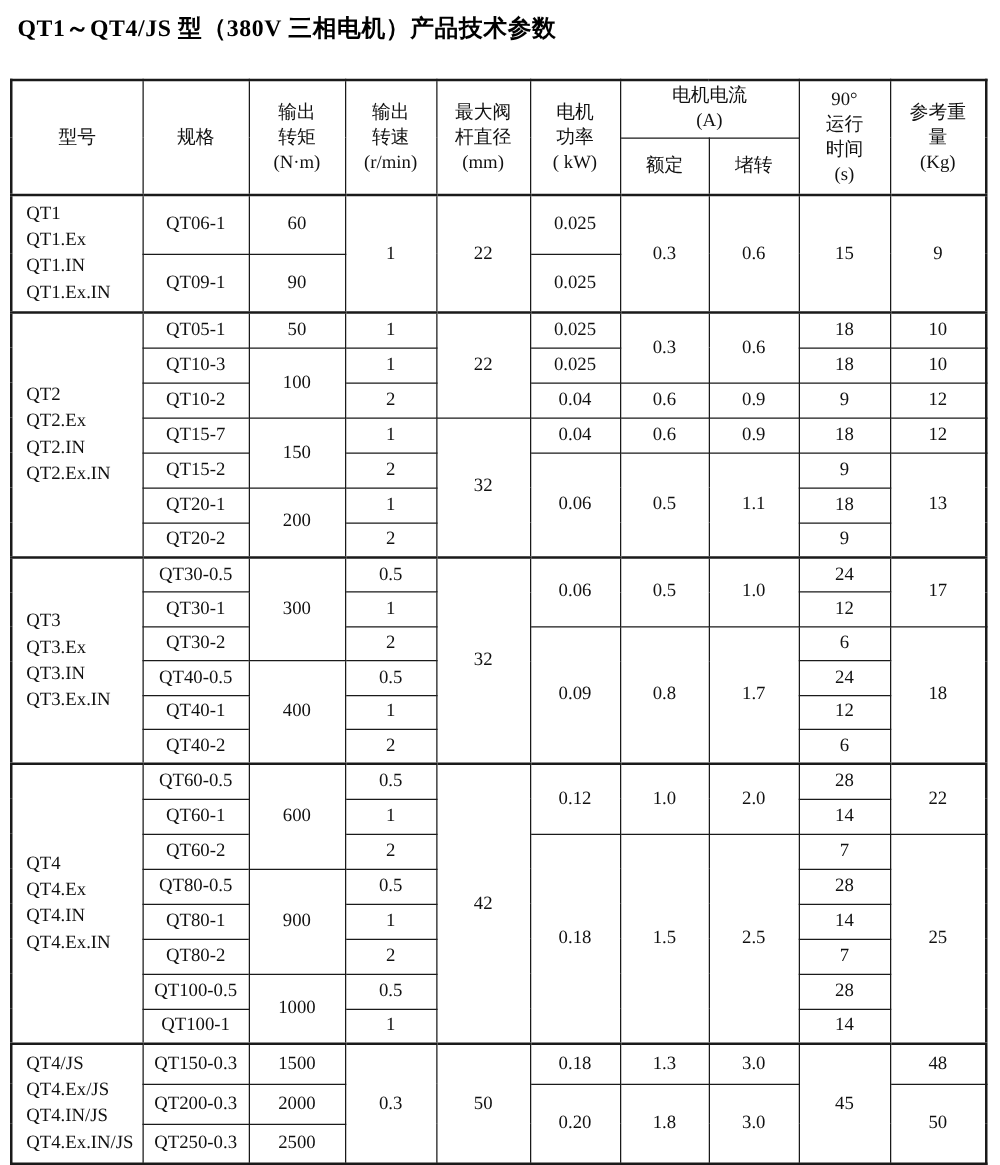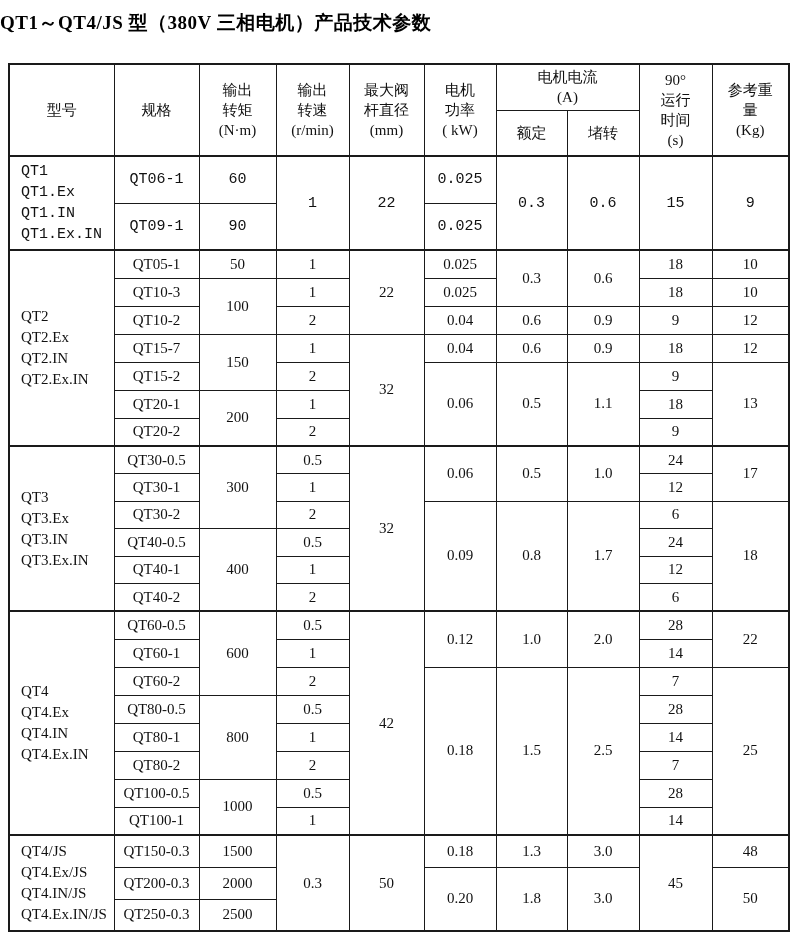--- a/index.html
+++ b/index.html
@@ -8,21 +8,21 @@
     background: #ffffff;
     color: #111111;
     font-family: "Liberation Serif", "DejaVu Serif", serif;
   }
   body {
     width: 800px;
     height: 932px;
     overflow: hidden;
   }
   .title {
-    margin: 10px 0 0 0;
+    margin: 10px 0 0 14px;
     font-size: 19px;
     font-weight: bold;
     letter-spacing: 0.5px;
     color: #000000;
   }
   table.params {
     border-collapse: collapse;
     table-layout: fixed;
     width: 782px;
     margin: 27px 0 0 8px;
@@ -40,21 +40,21 @@
     color: #111111;
   }
   thead tr { height: 46px; }
   thead th { line-height: 20px; }
   tr.section-start td { border-top: 2px solid #1a1a1a; }
   td.model-cell {
     text-align: left;
     padding-left: 11px;
     line-height: 21px;
   }
-  tr.sec0 { height: 47px; font-family: Liberation Mono, monospace; }
+  tr.sec0 { height: 47px; }
   tr.sec1 { height: 28px; }
   tr.sec2 { height: 27.5px; }
   tr.sec3 { height: 28px; }
   tr.sec4 { height: 32px; }
 </style>
 </head>
 <body>
 
 <h1 class="title">QT1～QT4/JS 型（380V 三相电机）产品技术参数</h1>
 
@@ -255,21 +255,21 @@
         <td>QT60-2</td>
         <td>2</td>
         <td rowspan="6">0.18</td>
         <td rowspan="6">1.5</td>
         <td rowspan="6">2.5</td>
         <td>7</td>
         <td rowspan="6">25</td>
       </tr>
       <tr class="sec3">
         <td>QT80-0.5</td>
-        <td rowspan="3">800</td>
+        <td rowspan="3">900</td>
         <td>0.5</td>
         <td>28</td>
       </tr>
       <tr class="sec3">
         <td>QT80-1</td>
         <td>1</td>
         <td>14</td>
       </tr>
       <tr class="sec3">
         <td>QT80-2</td>

